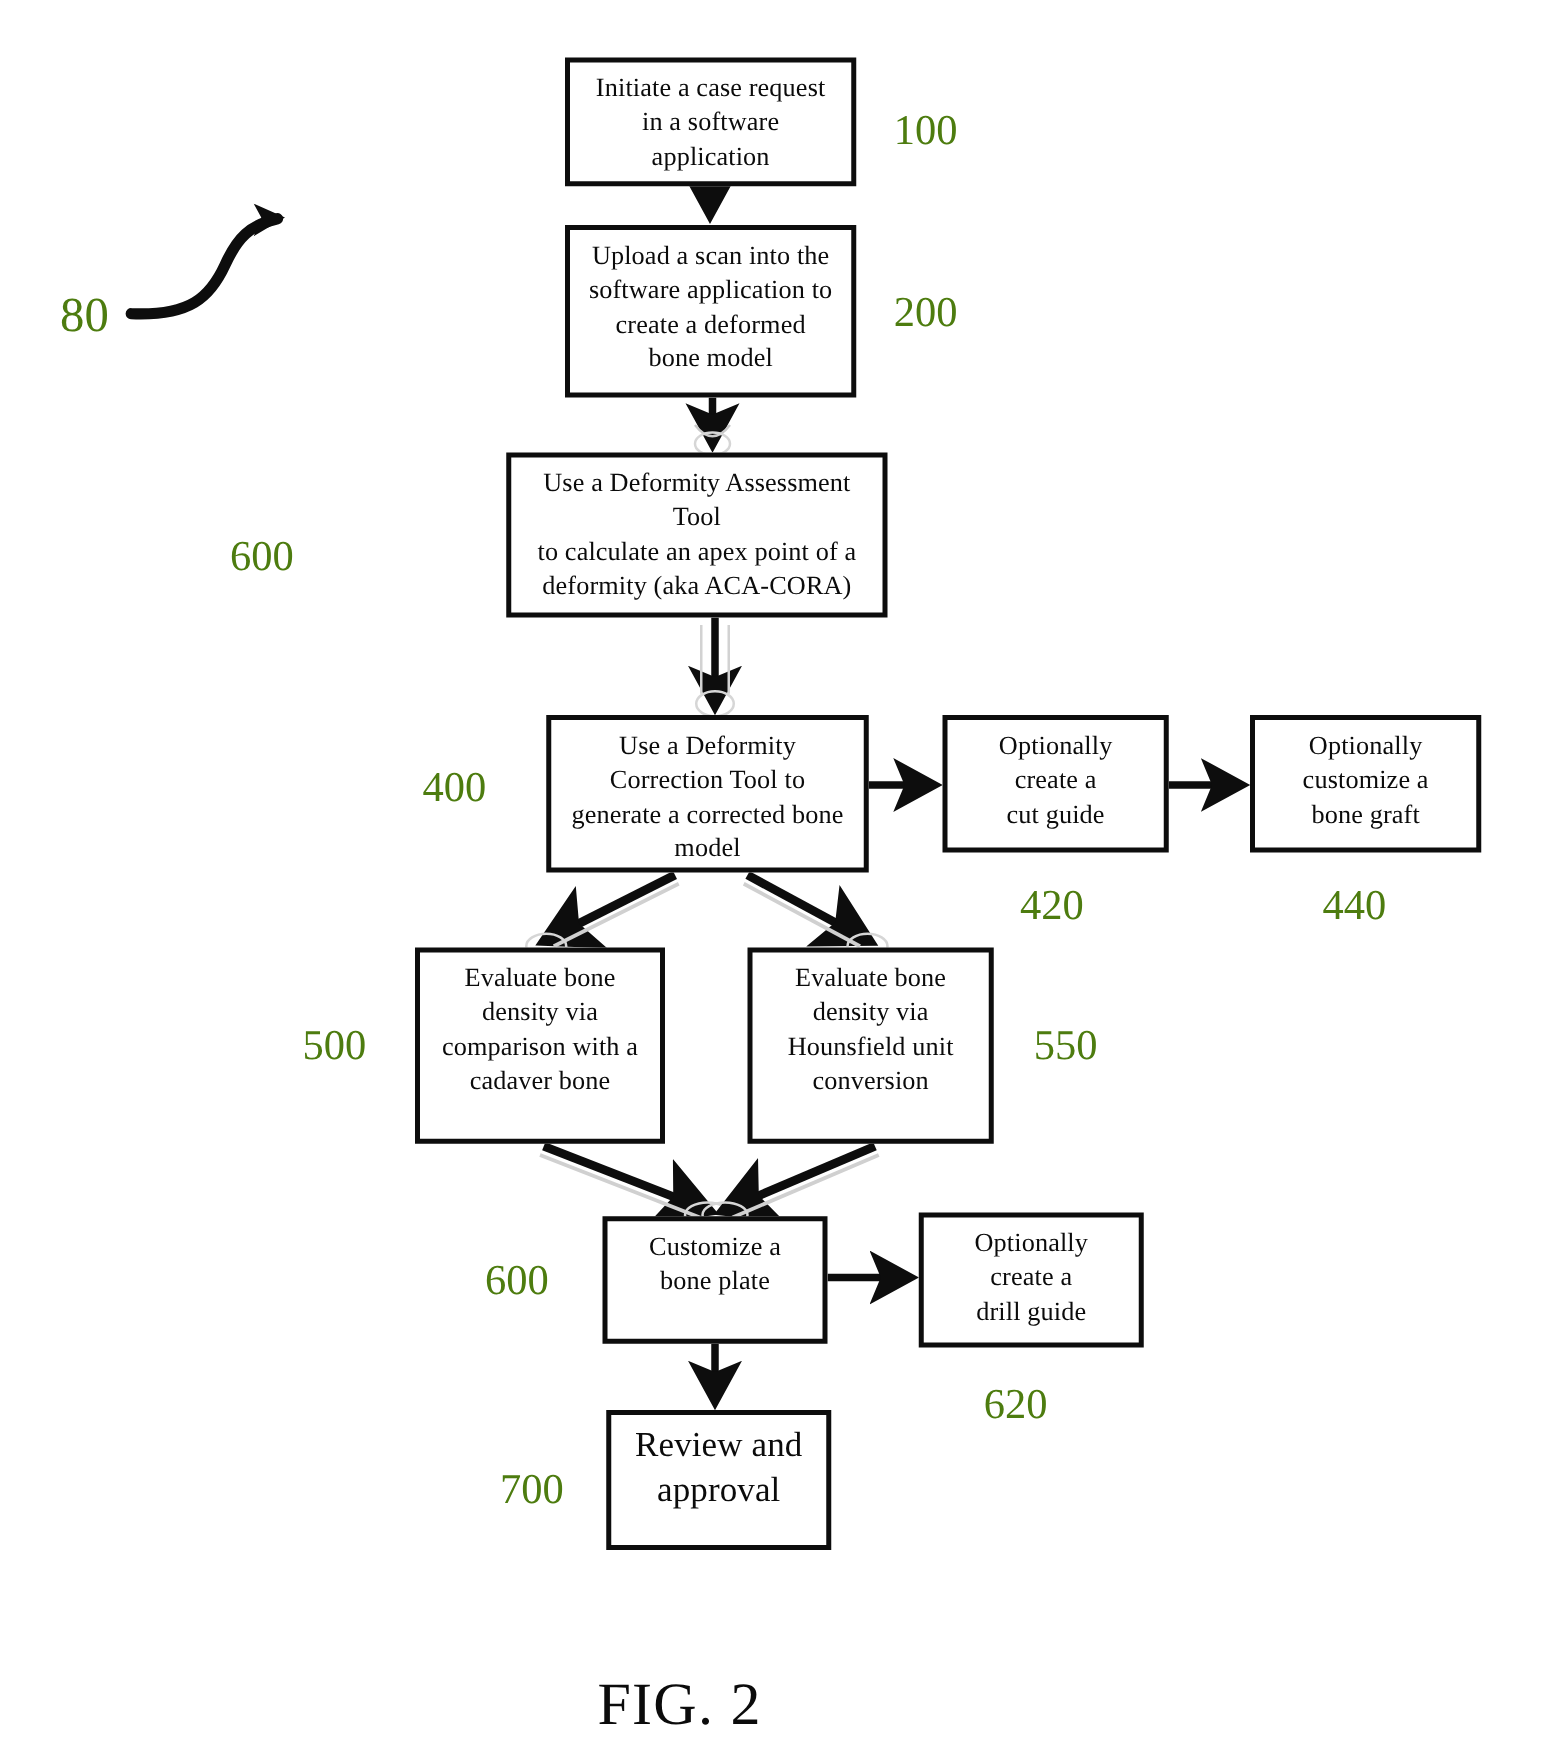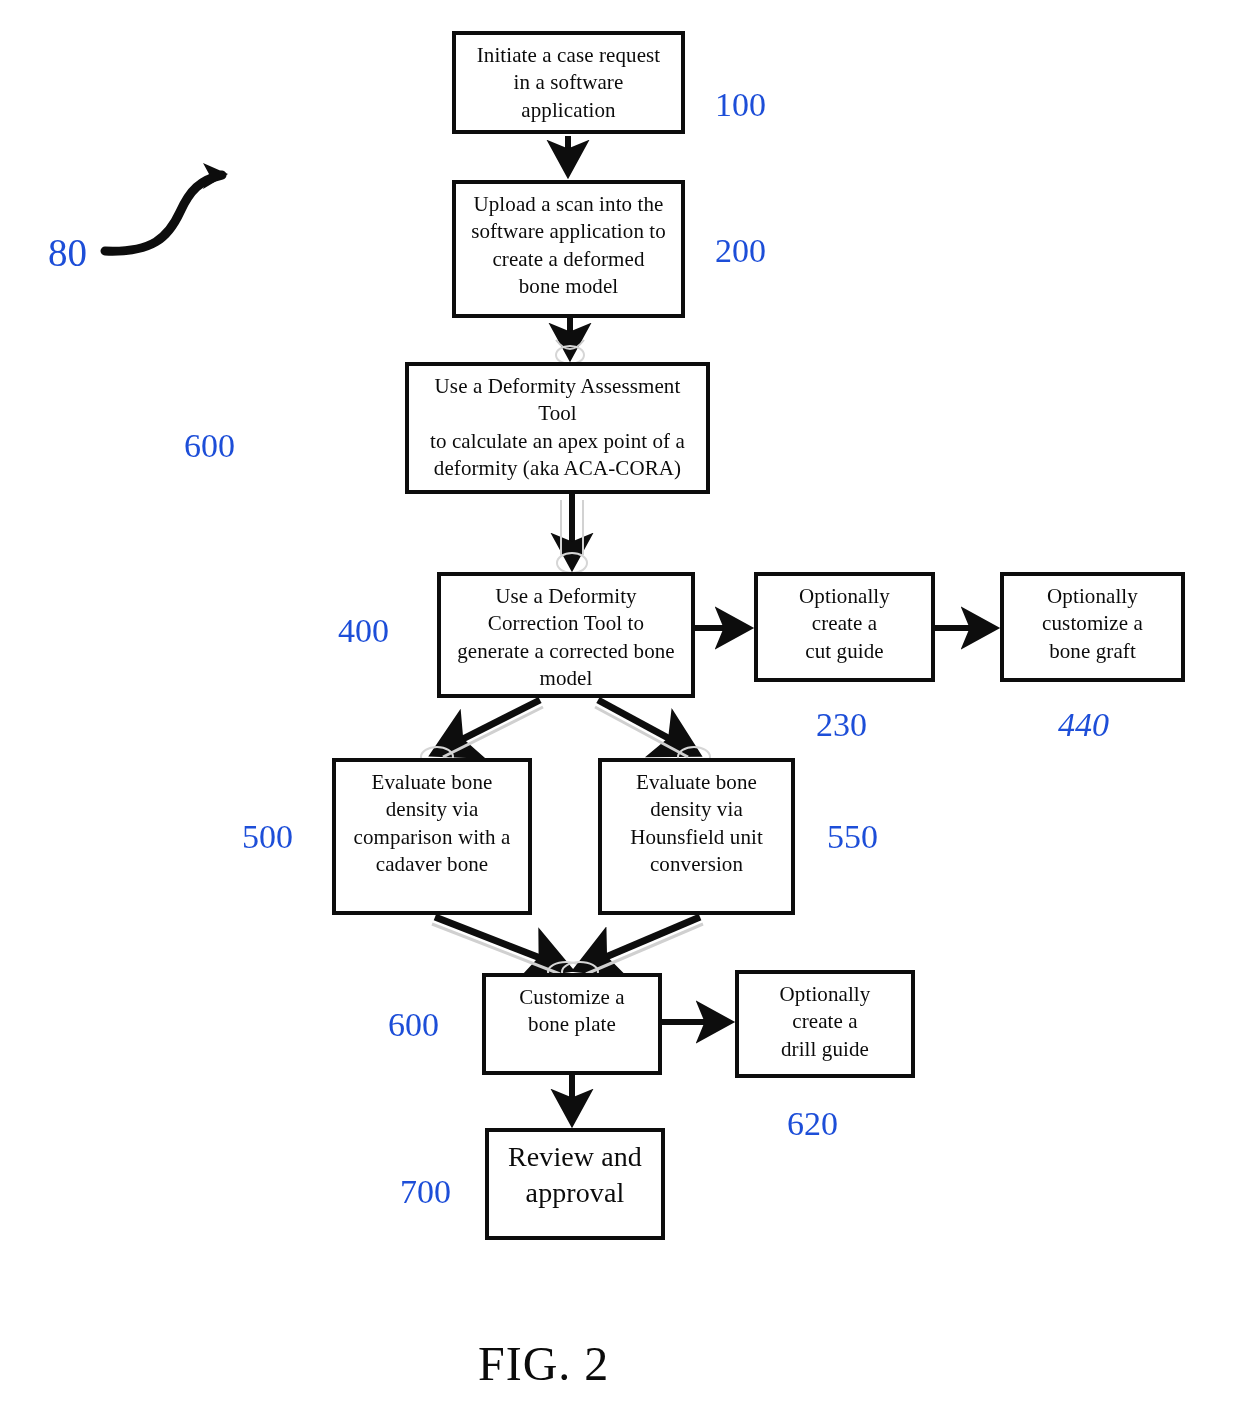--- a/index.html
+++ b/index.html
@@ -35,21 +35,21 @@
   .node .txt {
     display: block;
     white-space: pre-line;
     padding: 0 6px;
   }
   
   .ref {
     position: absolute;
     font-size: 34px;
     line-height: 1;
-    color: #1d4ed8;
+    color: #4d7c0f;
     white-space: nowrap;
     font-family: "Liberation Serif", "DejaVu Serif", serif;
   }
   
   .caption {
     position: absolute;
     font-size: 48px;
     line-height: 1;
     letter-spacing: 1px;
     color: #0b0b0b;
@@ -135,21 +135,21 @@
     <g>
       <line x1="572" y1="1075" x2="572" y2="1121" stroke="#0d0d0d" stroke-width="6" marker-end="url(#ah)"></line>
     </g>
 
     <g>
       <path d="M105,251 C152,253 168,238 180,212 C190,190 200,180 222,175" stroke="#0d0d0d" stroke-width="9" fill="none" stroke-linecap="round"></path>
       <path d="M203,163 L228,174 L203,189 L209,174 Z" fill="#0d0d0d"></path>
     </g>
   </svg>
 
-  <div class="node" id="n100" style="left: 452px; top: 31px; width: 233px; height: 103px; font-size: 21px;">
+  <div class="node" id="n100" style="left: 452px; top: 46px; width: 233px; height: 103px; font-size: 21px;">
     <span class="txt">Initiate a case request
 in a software
 application</span>
   </div>
   <div class="node" id="n200" style="left: 452px; top: 180px; width: 233px; height: 138px; font-size: 21px;">
     <span class="txt">Upload a scan  into the
 software application to
 create a deformed
 bone model</span>
   </div>
@@ -197,22 +197,22 @@
   </div>
   <div class="node" id="n700" style="left: 485px; top: 1128px; width: 180px; height: 112px; font-size: 28px;">
     <span class="txt">Review and
 approval</span>
   </div>
 
   <div class="ref" id="r0" style="left: 715px; top: 88px;">100</div>
   <div class="ref" id="r1" style="left: 715px; top: 234px;">200</div>
   <div class="ref" id="r2" style="left: 184px; top: 429px;">600</div>
   <div class="ref" id="r3" style="left: 338px; top: 614px;">400</div>
-  <div class="ref" id="r4" style="left: 816px; top: 708px;">230</div>
-  <div class="ref" id="r5" style="left: 1058px; top: 708px; font-style: italic;">440</div>
+  <div class="ref" id="r4" style="left: 816px; top: 708px;">420</div>
+  <div class="ref" id="r5" style="left: 1058px; top: 708px;">440</div>
   <div class="ref" id="r6" style="left: 242px; top: 820px;">500</div>
   <div class="ref" id="r7" style="left: 827px; top: 820px;">550</div>
   <div class="ref" id="r8" style="left: 388px; top: 1008px;">600</div>
   <div class="ref" id="r9" style="left: 787px; top: 1107px;">620</div>
   <div class="ref" id="r10" style="left: 400px; top: 1175px;">700</div>
 
   <div class="ref" style="left:48px; top:233px; font-size:39px;">80</div>
 
   <div class="caption" style="left:478px; top:1340px;">FIG. 2</div>
 

